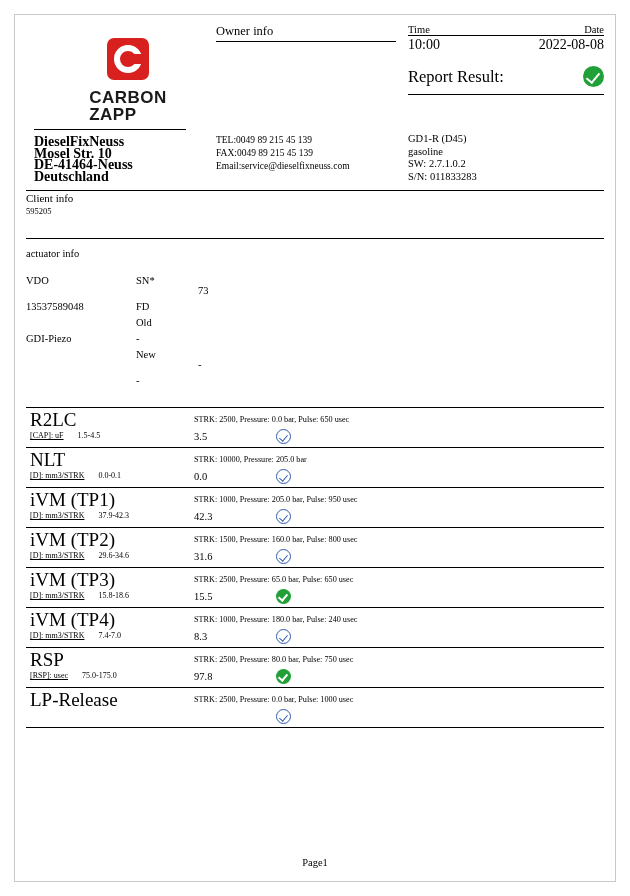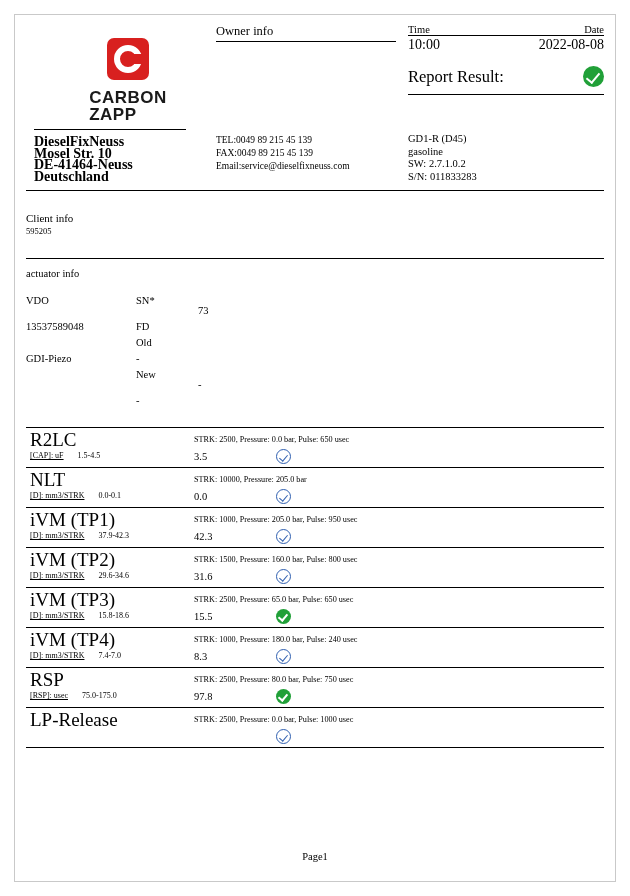--- a/index.html
+++ b/index.html
@@ -185,21 +185,21 @@
     line-height: 12.5px;
     padding-top: 4px;
   }
   .hline-full {
     border-top: 1px solid #000;
     margin-top: 7px;
   }
   
   .section-label {
     font-size: 11px;
-    margin-top: 21px;
+    margin-top: 1px;
   }
   .section-val {
     font-size: 8.5px;
     margin-top: 2px;
   }
   .client-block { padding-bottom: 22px; }
   
   .actuator-block {
     padding-top: 9px;
     padding-bottom: 18px;
@@ -258,21 +258,21 @@
   }
   .meas-val {
     font-size: 10.5px;
     width: 66px;
   }
   .meas-val.empty { width: 66px; }
   
   .footer {
     position: absolute;
     left: 0; right: 0;
-    bottom: 34px;
+    bottom: 28px;
     text-align: center;
     font-size: 10.5px;
   }
   .outer-border {
     position: absolute;
     left: 14px; top: 14px;
     width: 602px; height: 868px;
     border: 1px solid #c9c9c9;
     pointer-events: none;
   }

